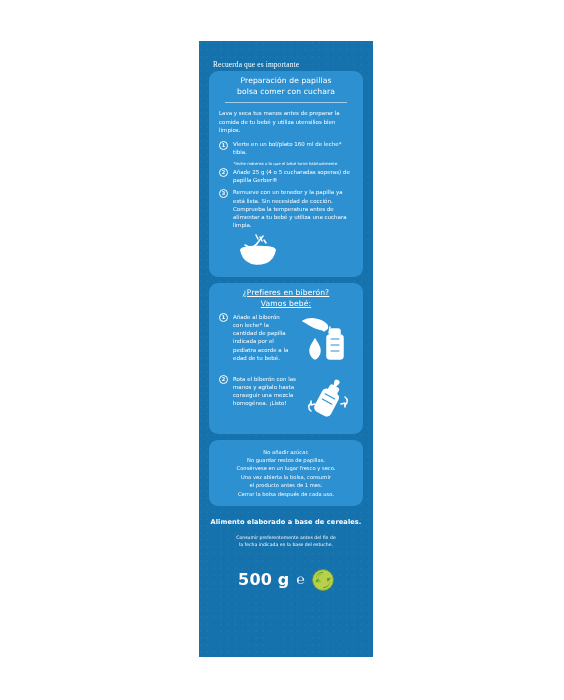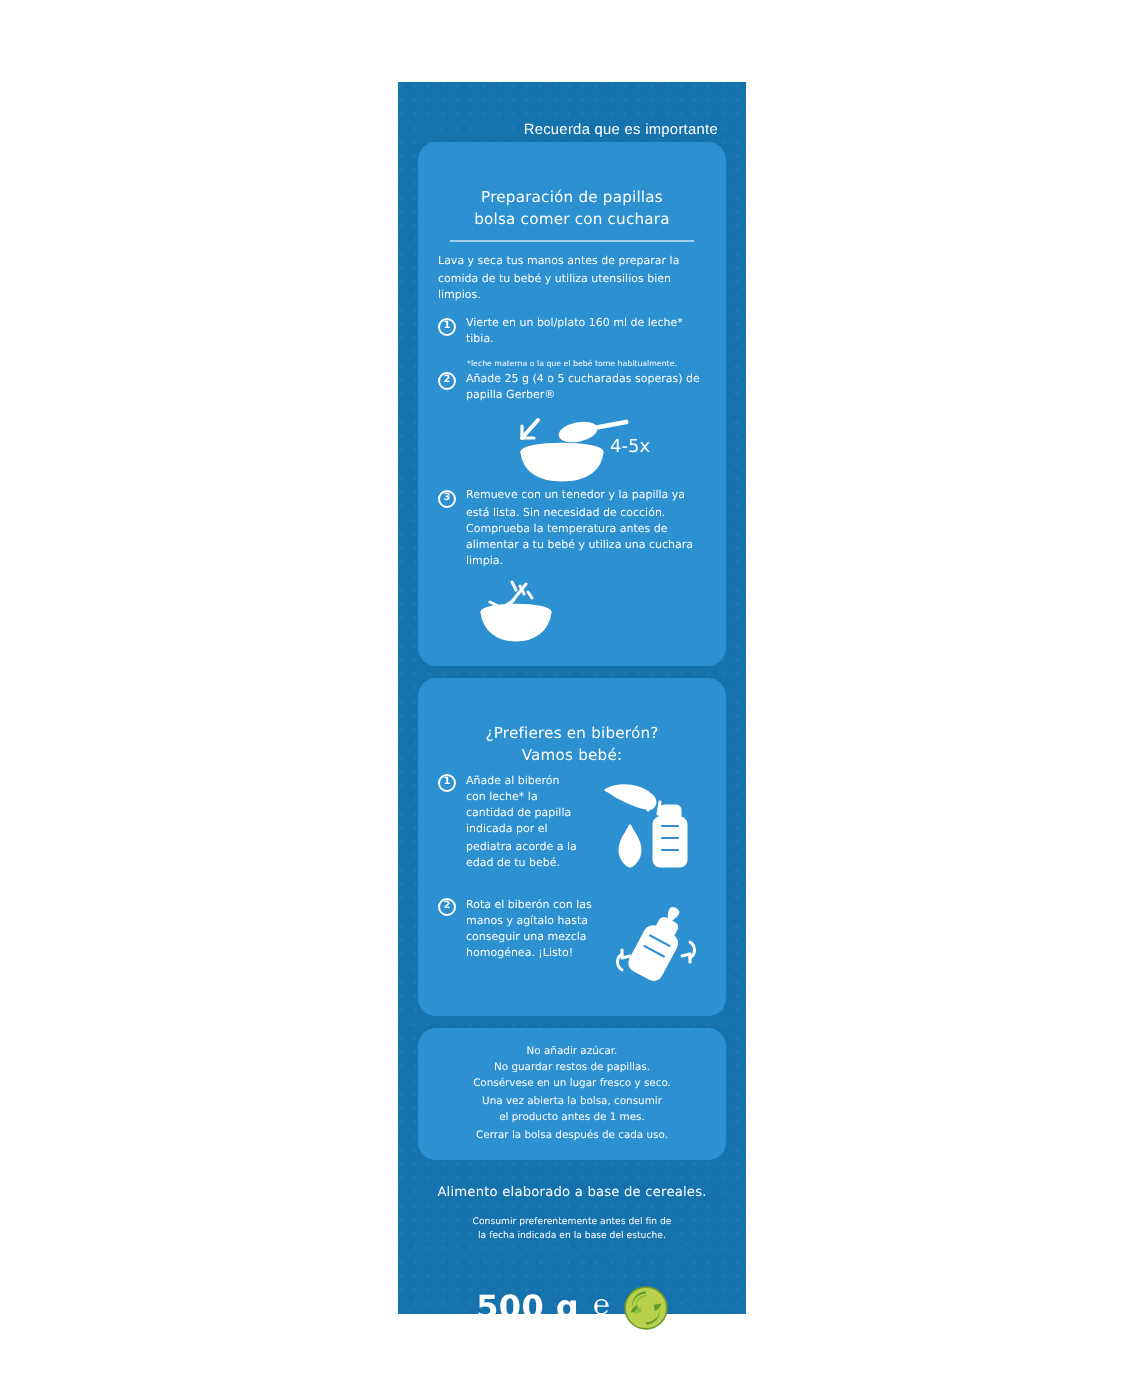--- a/index.html
+++ b/index.html
@@ -19,37 +19,37 @@
       radial-gradient(circle at 20% 30%, rgba(255,255,255,.035) 0 1px, transparent 1px),
       radial-gradient(circle at 70% 60%, rgba(0,0,0,.03) 0 1px, transparent 1px);
     background-size:7px 7px, 9px 9px;
     box-sizing:border-box;
     padding:0;
     color:#ffffff;
   }
 
   
   .headline{
-    text-align:right;
+    text-align:left;
     font-size:7.4px;
     line-height:1.55;
     letter-spacing:.15px;
     padding:18px 14px 1px 14px;
-    font-family:Liberation Sans, sans-serif;
+    font-family:Liberation Serif, serif;
     color:#fff;
   }
   .headline div{white-space:nowrap;}
 
   
   .card{
     position:relative;
     margin:0 10px 6px 10px;
     background:#2d90d1;
     border-radius:9px;
-    padding:22px 10px 9px 10px;
+    padding:4px 10px 9px 10px;
     box-sizing:border-box;
   }
   .card-title{
     font-size:7.6px;
     line-height:1.45;
     text-align:center;
     color:#fff;
     letter-spacing:.1px;
   }
   .rule{
@@ -83,21 +83,21 @@
   .bib-row{display:flex;align-items:flex-start;gap:4px;}
   .bib-art{flex:0 0 auto;margin-left:2px;margin-top:2px;}
 
   
   .warn{
     font-size:5.2px;line-height:1.62;text-align:center;color:#fff;
   }
 
   
   .claim{
-    text-align:center;font-size:6.6px;font-weight:normal;color:#fff;
+    text-align:center;font-size:6.6px;font-weight:bold;color:#fff;
     margin:12px 10px 9px 10px;letter-spacing:.1px;
   }
   .bestbefore{
     text-align:center;font-size:4.6px;line-height:1.5;color:#fff;
     margin:0 14px 0 14px;
   }
   .weightrow{
     display:flex;align-items:center;justify-content:center;gap:7px;
     margin-top:20px;
   }
@@ -130,54 +130,41 @@
       </div>
 
 
       <div class="footnote">*leche materna o la que el bebé tome habitualmente.</div>
 
       <div class="step">
         <div class="num">2</div>
         <div class="step-text">Añade 25 g (4 o 5 cucharadas soperas) de papilla Gerber®</div>
       </div>
 
-      <div class="art">
-        <svg width="110" height="36" viewBox="0 0 110 36">
-          <g fill="none" stroke="#ffffff" stroke-width="1.6" stroke-linecap="round" stroke-linejoin="round">
-            <path d="M38 4 L30 13" stroke-width="2"></path>
-            <path d="M30 13 l0 -6 M30 13 l6 0"></path>
-            <ellipse cx="58" cy="10" rx="9" ry="4" fill="#ffffff" transform="rotate(-12 58 10)"></ellipse>
-            <path d="M66 8 l16 -3" stroke-width="2.4"></path>
-            <path d="M30 20 h40 c-1 9 -8 14 -20 14 s-19 -5 -20 -14 Z" fill="#ffffff"></path>
-            <ellipse cx="50" cy="20" rx="20" ry="3.8" fill="#ffffff"></ellipse>
-          </g>
-          <text x="74" y="20" fill="#ffffff" font-size="9" font-family="DejaVu Sans, sans-serif">4-5x</text>
-        </svg>
-      </div>
 
       <div class="step">
         <div class="num">3</div>
         <div class="step-text">Remueve con un tenedor y la papilla ya está lista. Sin necesidad de cocción. Comprueba la temperatura antes de alimentar a tu bebé y utiliza una cuchara limpia.</div>
       </div>
 
       <div class="art art-left">
         <svg width="54" height="32" viewBox="0 0 54 32">
           <g fill="none" stroke="#ffffff" stroke-width="1.5" stroke-linecap="round" stroke-linejoin="round">
             <path d="M30 2 l-8 10"></path>
             <path d="M27 3 l2 4 M31 6 l2 3 M23 1 l2 4"></path>
             <path d="M18 14 l-6 -3 M18 14 l6 -4"></path>
             <path d="M8 16 h34 c-1 9 -8 14 -17 14 s-16 -5 -17 -14 Z" fill="#ffffff"></path>
             <ellipse cx="25" cy="16" rx="17" ry="3.4" fill="#ffffff"></ellipse>
           </g>
         </svg>
       </div>
     </div>
 
     <div class="card" style="margin-top:4px;">
-      <div class="card-title" style="margin-bottom:4px;">
+      <div class="card-title" style="margin-bottom:4px;text-decoration:underline;">
         <div>¿Prefieres en biberón?</div>
         <div>Vamos bebé:</div>
       </div>
 
       <div class="bib-row">
         <div class="step" style="flex:1;margin-bottom:0;">
           <div class="num">1</div>
           <div class="step-text" style="max-width:76px;">Añade al biberón con leche* la cantidad de papilla indicada por el pediatra acorde a la edad de tu bebé.</div>
         </div>
         <div class="bib-art">

